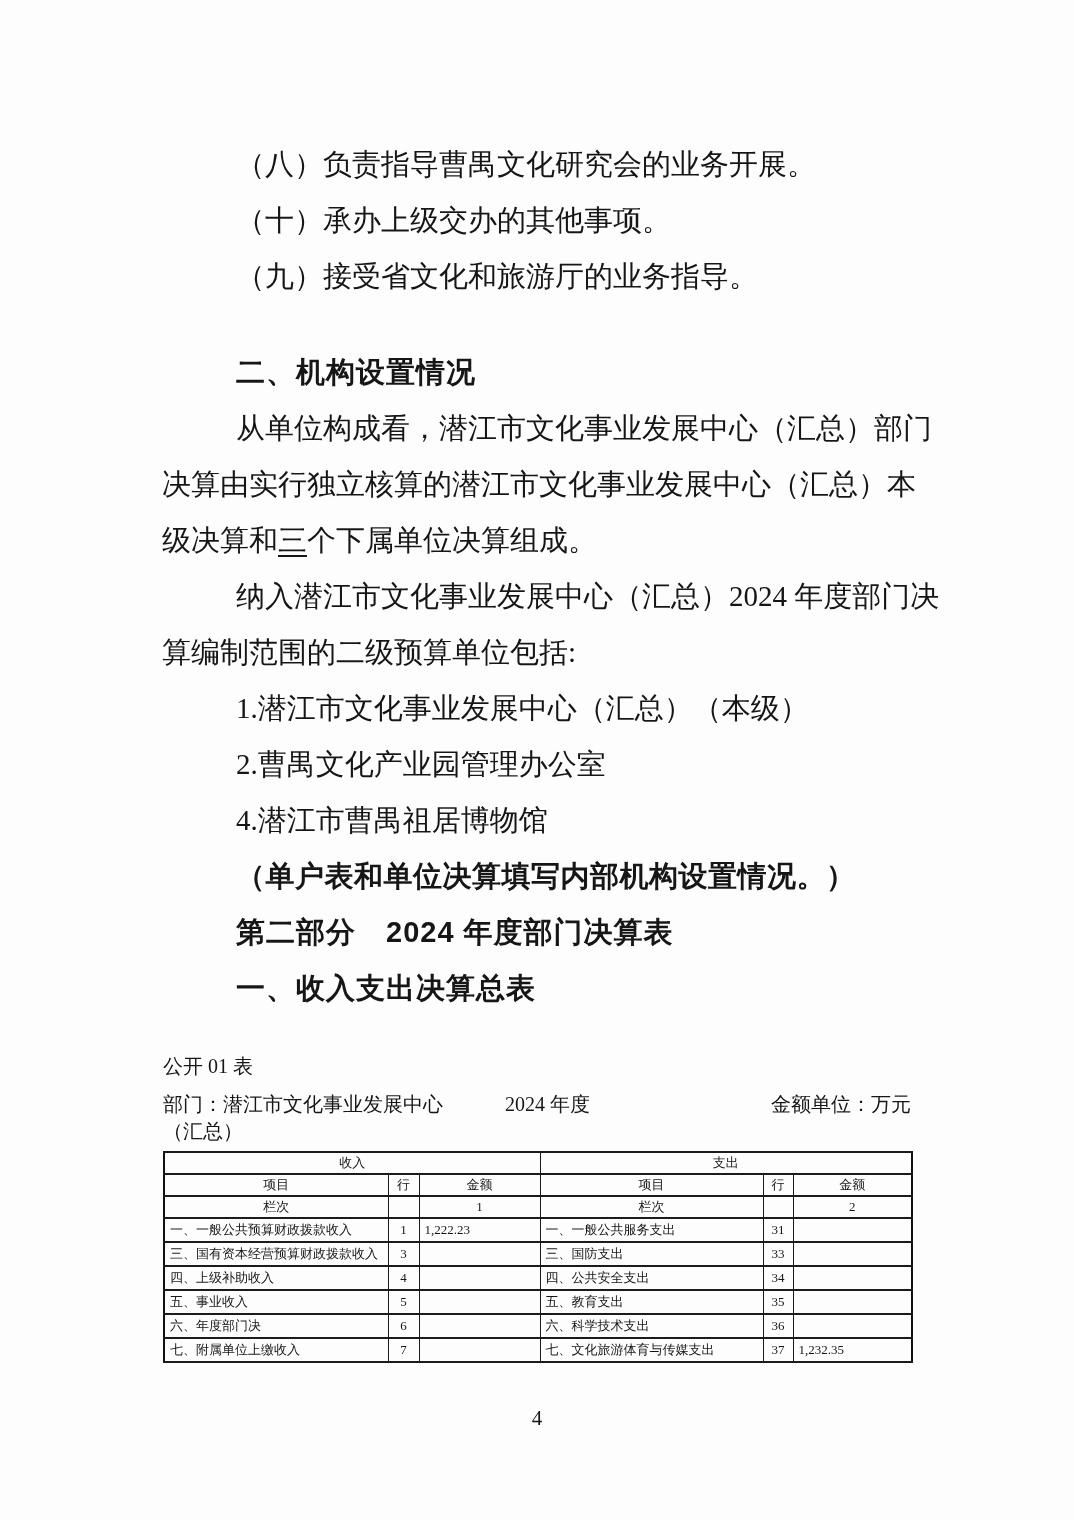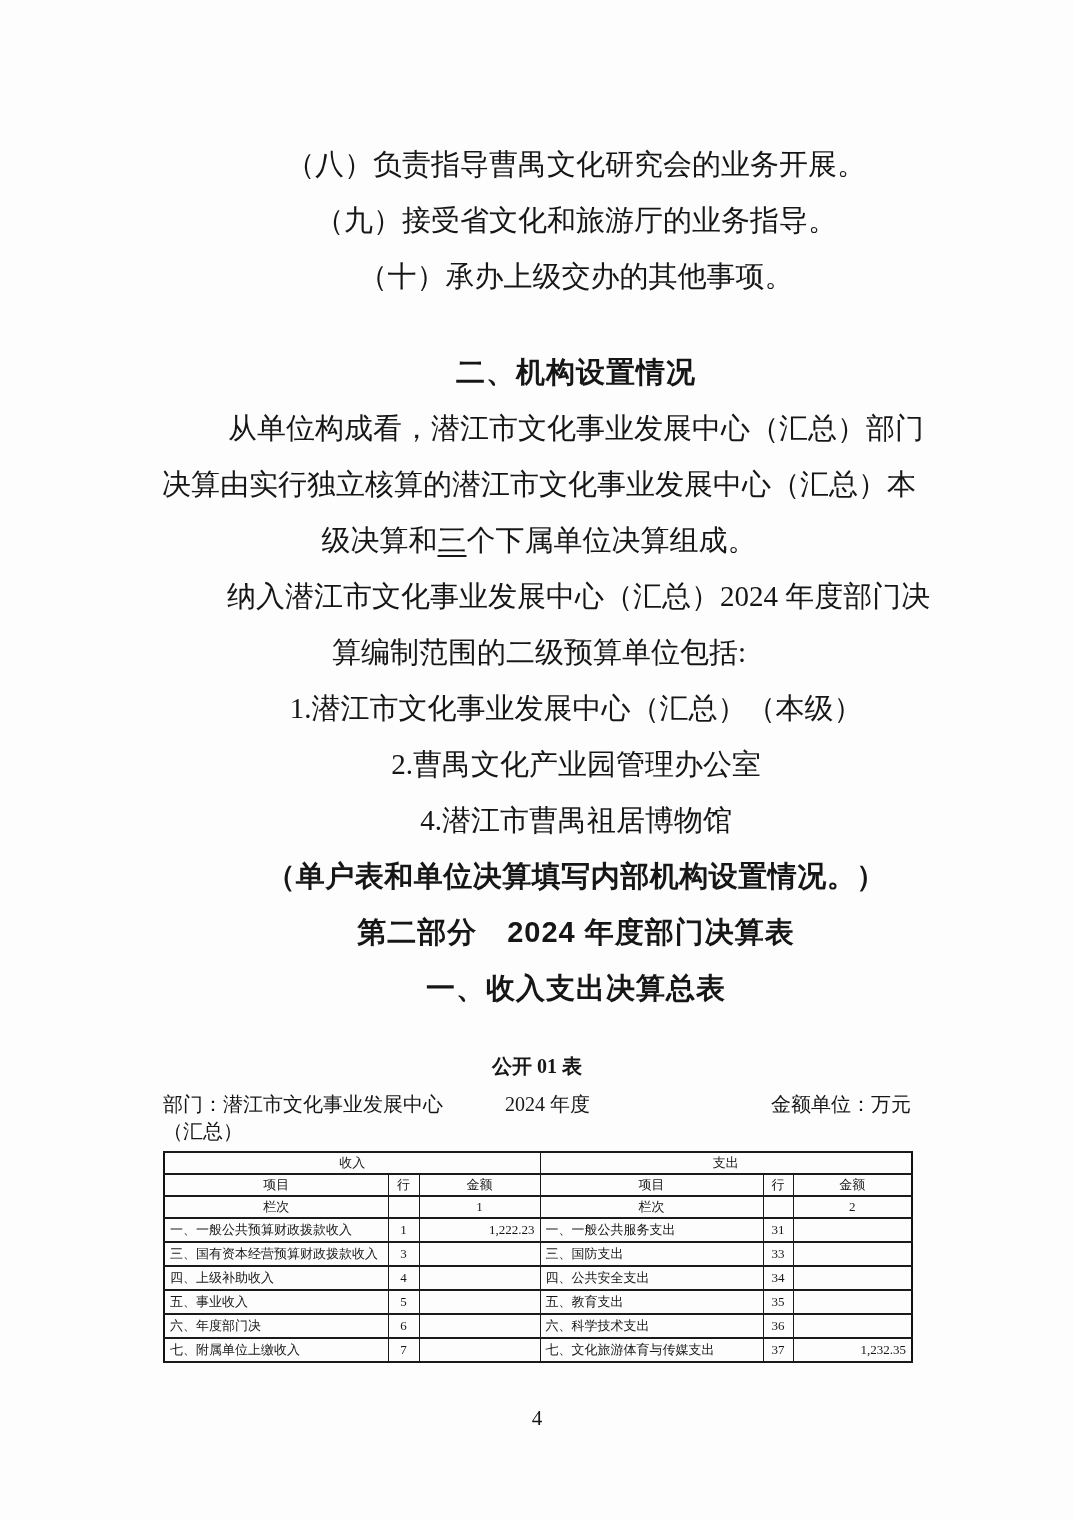--- a/index.html
+++ b/index.html
@@ -7,39 +7,39 @@
   .page {
     position:relative;
     width:1074px; height:1520px;
     background:#fdfdfd;
     margin:0 auto;
     color:#161616;
     font-family:"Liberation Serif","DejaVu Serif",serif;
     overflow:hidden;
   }
   .content {
-    position:absolute; left:153px; top:136px; width:772px;
-    font-size:29px; line-height:56px;text-align:center;
+    position:absolute; left:162px; top:136px; width:772px;
+    font-size:29px; line-height:56px;
   }
   .line { white-space:nowrap; }
   .ind { padding-left:74px; }
   .heading {
     font-family:"Liberation Sans","DejaVu Sans",sans-serif;
     font-weight:700;
     letter-spacing:1px;
   }
   .bold-note { font-weight:700; letter-spacing:0.5px; }
   .gap-top { margin-top:40px; }
   .u-mark { text-decoration:underline; text-underline-offset:5px; }
 
   .table-area {
     position:absolute; left:163px; top:1054px; width:748px;
     font-size:20px;
   }
-  .tag-line { text-align:center; line-height:24px;font-weight:bold; }
+  .tag-line { text-align:left; line-height:24px; }
   .meta-line { display:flex; align-items:flex-end; line-height:28px; margin-top:12px; }
   .meta-year { margin-left:62px; }
   .meta-unit { margin-left:auto; }
   .meta-line2 { line-height:26px; }
 
   table.fin {
     border-collapse:collapse; table-layout:fixed;
     width:748px; margin-top:7px;
     border:2px solid #111;
   }
@@ -48,37 +48,37 @@
     border-width:2px 1px;
     font-size:13px;
     height:24px;
     padding:0 5px;
     white-space:nowrap; overflow:hidden;
     font-family:"Liberation Serif","DejaVu Serif",serif;
   }
   tr.hrow td { height:22px; text-align:center; }
   td.item { text-align:left; padding-left:7px; }
   td.rc { text-align:center; padding:0; }
-  td.amt { text-align:right; padding-right:9px; }
+  td.amt { text-align:left; padding-right:9px; }
   td.cc { text-align:center; }
 
   .page-num {
     position:absolute; top:1405px; left:0; width:1074px;
     text-align:center; font-size:21px; line-height:26px;
   }
 </style>
 </head>
 <body>
 
 <div class="page">
 
   <div class="content">
     <div class="line ind">（八）负责指导曹禺文化研究会的业务开展。</div>
+    <div class="line ind">（十）承办上级交办的其他事项。</div>
     <div class="line ind">（九）接受省文化和旅游厅的业务指导。</div>
-    <div class="line ind">（十）承办上级交办的其他事项。</div>
 
     <div class="line ind heading gap-top">二、机构设置情况</div>
 
     <div class="line ind">从单位构成看，潜江市文化事业发展中心（汇总）部门</div>
     <div class="line">决算由实行独立核算的潜江市文化事业发展中心（汇总）本</div>
     <div class="line"><span>级决算和</span><span class="u-mark">三</span><span>个下属单位决算组成。</span></div>
 
     <div class="line ind">纳入潜江市文化事业发展中心（汇总）2024 年度部门决</div>
     <div class="line">算编制范围的二级预算单位包括:</div>
 

